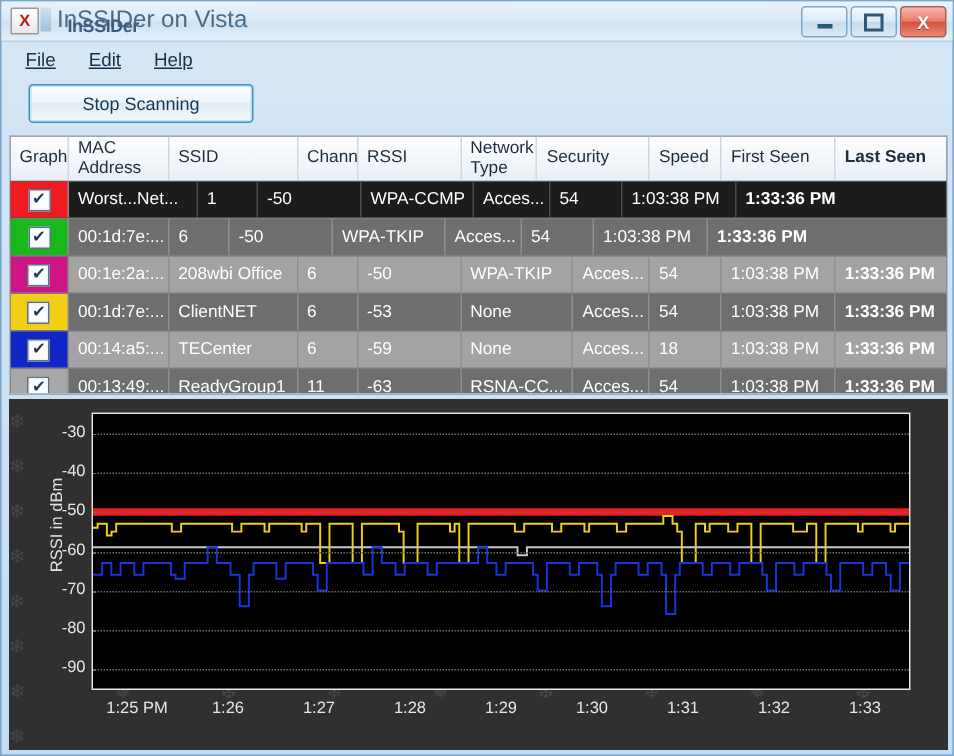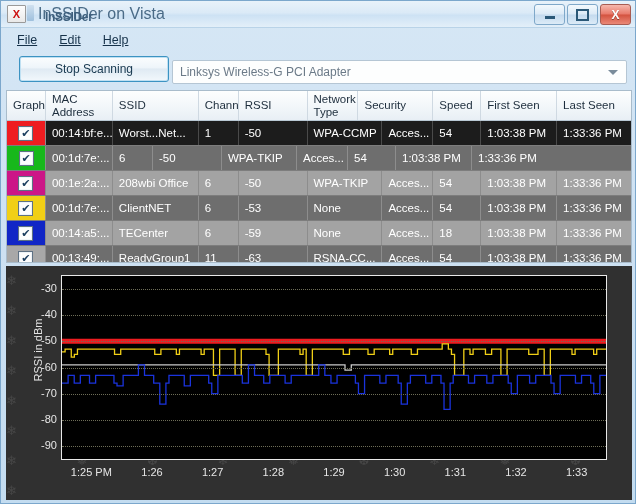--- a/index.html
+++ b/index.html
@@ -118,21 +118,21 @@
   .cbox{
     width:13px;height:13px;background:#fdfdfd;border:1px solid #5e7183;
     box-shadow:0 0 0 1px #eef3f7 inset;
     display:flex;align-items:center;justify-content:center;
     font-size:11px;color:#1b3d5e;line-height:1;
   }
   
   .w-graph{width:39px;} .w-mac{width:67px;} .w-ssid{width:86px;}
   .w-chan{width:40px;} .w-rssi{width:69px;} .w-sec{width:75px;}
   .w-ntype{width:51px;} .w-speed{width:48px;} .w-first{width:76px;}
-  .w-last{width:74px;border-right:none !important;}
+  .w-last{width:74px;border-right:none !important;font-weight:bold;}
   
   .chart{
     position:absolute;left:5px;top:265px;width:626px;height:234px;
     background:#303030;overflow:hidden;
   }
   .chart .flakes{
     position:absolute;inset:0;opacity:.16;color:#b9b9b9;
     font-size:13px;line-height:30px;letter-spacing:26px;
     word-spacing:4px;overflow:hidden;user-select:none;
   }
@@ -180,24 +180,20 @@
   <div class="menubar">
     <span class="menu-item"><u>File</u></span>
     <span class="menu-item"><u>Edit</u></span>
     <span class="menu-item"><u>Help</u></span>
   </div>
 
   <div class="toolbar">
     <div class="scan-btn">Stop Scanning</div>
   </div>
 
-  <div class="adapter-select">
-    <span>Linksys Wireless-G PCI Adapter</span>
-    <span class="arrow"></span>
-  </div>
 
   <div class="grid">
     <div class="ghead">
       <div class="hc w-graph">Graph</div>
       <div class="hc w-mac">
         <span>
           <span>MAC</span><br>
           <span>Address</span>
         </span>
       </div>
@@ -213,21 +209,20 @@
       <div class="hc w-sec">Security</div>
       <div class="hc w-speed">Speed</div>
       <div class="hc w-first">First Seen</div>
       <div class="hc w-last">Last Seen</div>
     </div>
     <div id="rows-host">
         <div class="grow sel">
           <div class="cb-cell w-graph" style="background: rgb(238, 28, 32);">
             <div class="cbox">✔</div>
           </div>
-          <div class="gc w-mac">00:14:bf:e...</div>
           <div class="gc w-ssid">Worst...Net...</div>
           <div class="gc w-chan">1</div>
           <div class="gc w-rssi">-50</div>
           <div class="gc w-sec">WPA-CCMP</div>
           <div class="gc w-ntype">Acces...</div>
           <div class="gc w-speed">54</div>
           <div class="gc w-first">1:03:38 PM</div>
           <div class="gc w-last">1:33:36 PM</div>
         </div>
         <div class="grow dk">

